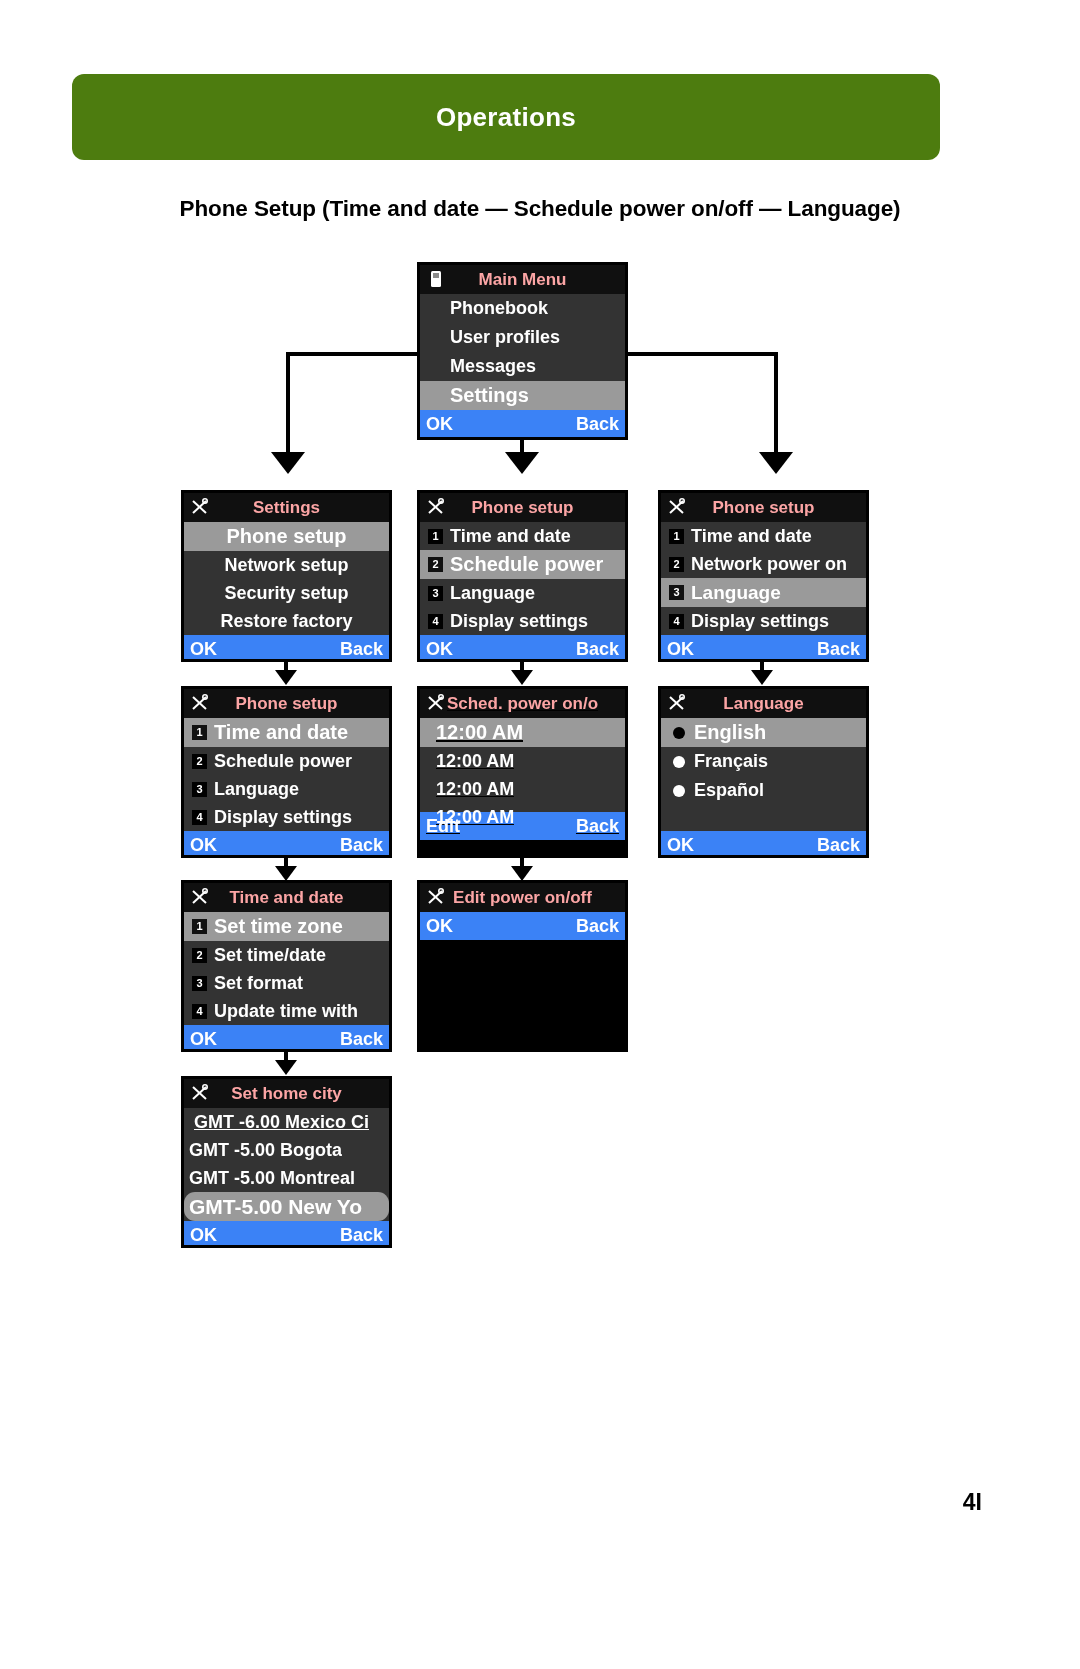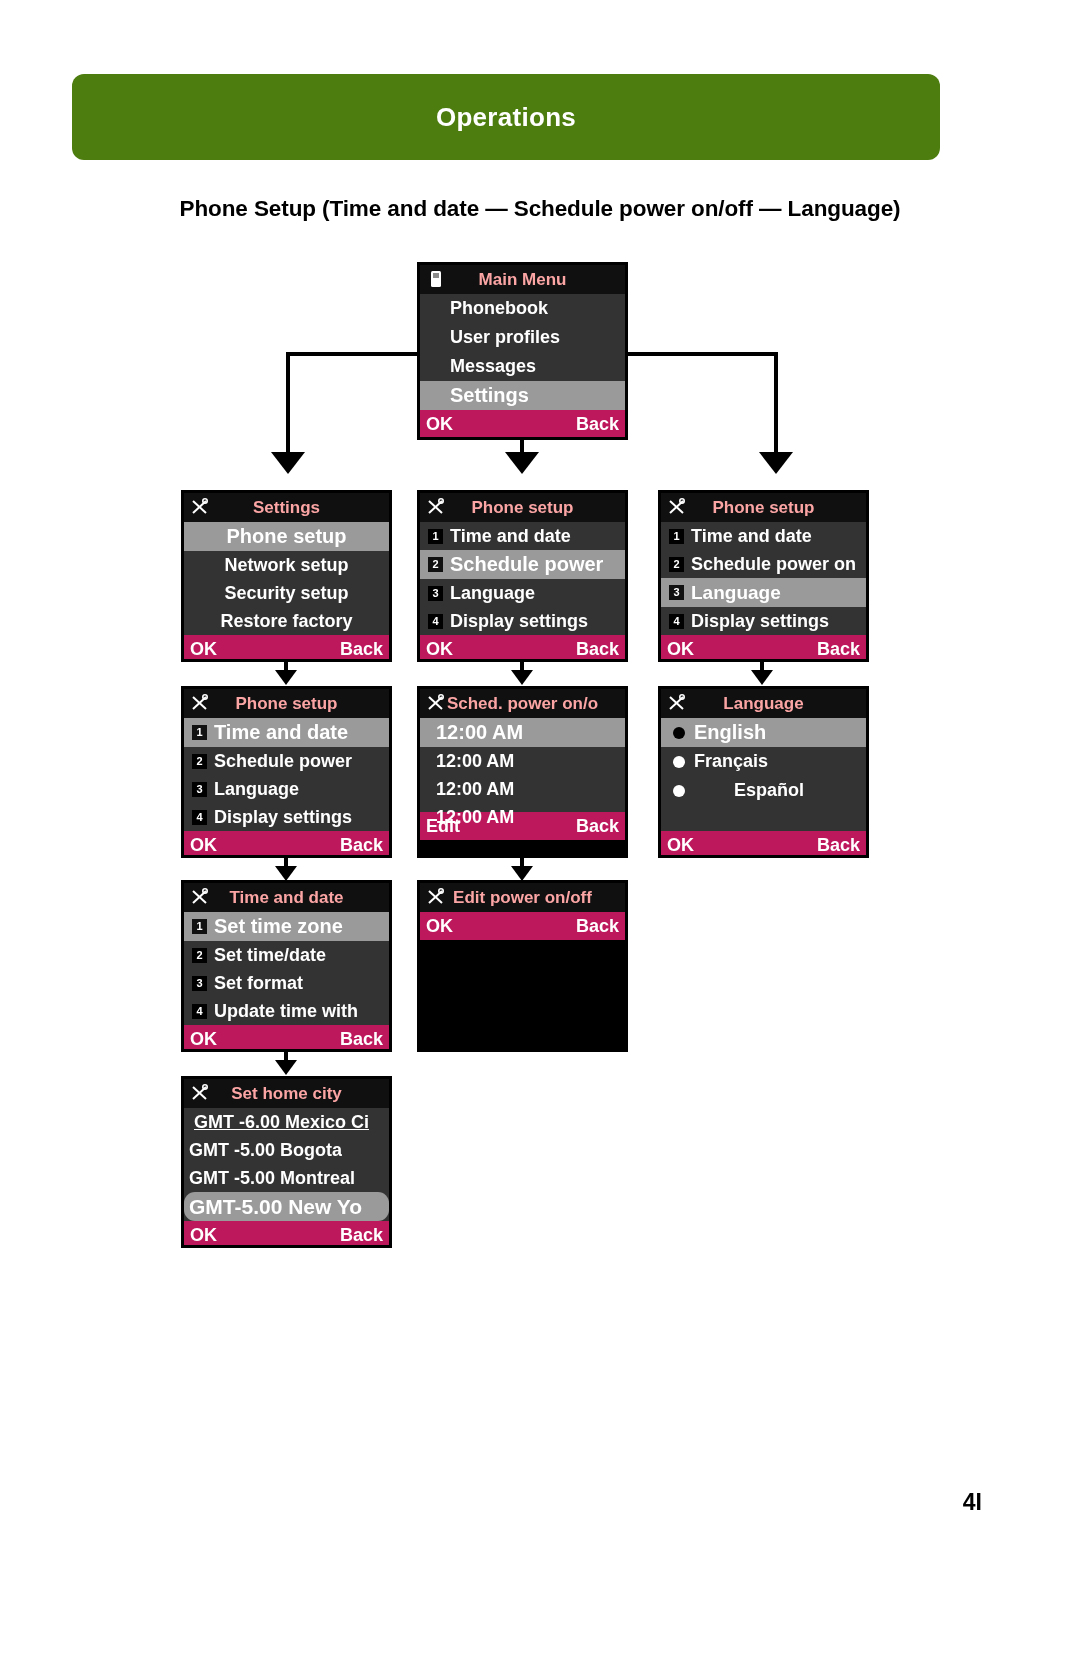--- a/index.html
+++ b/index.html
@@ -117,21 +117,21 @@
     border-radius: 50%;
     background: #ffffff;
     margin-right: 9px;
     margin-left: 3px;
     flex: 0 0 auto;
   }
   .row.sel .bullet { background: #000000; }
   .row .txt { overflow: hidden; }
 
   .softkeys {
-    background: #be185d;
+    background: #3b82f6;
     height: 28px;
     line-height: 28px;
     color: #ffffff;
     font-size: 18px;
     font-weight: bold;
     display: flex;
     justify-content: space-between;
     padding: 0 6px;
     box-sizing: border-box;
   }
@@ -411,21 +411,21 @@
       <span class="num">4</span>
       <span class="txt">Display settings</span>
     </div>
   </div>
   <div class="softkeys">
     <span>OK</span>
     <span>Back</span>
   </div>
 </div>
 
-<div class="screen" style="left:417px; top:686px; width:211px; height:172px;">
+<div class="screen" style="left:417px; top:686px; width:211px; height:172px;text-decoration:underline;">
   <div class="screen-title">
     <svg class="ticon" viewBox="0 0 20 20">
       <line x1="3" y1="4" x2="16" y2="16" stroke="#ffffff" stroke-width="2"></line>
       <line x1="16" y1="4" x2="3" y2="16" stroke="#ffffff" stroke-width="2"></line>
       <circle cx="15" cy="4" r="2.2" fill="none" stroke="#ffffff" stroke-width="1.6"></circle>
     </svg>
     <span>Sched. power on/o</span>
   </div>
   <div class="screen-body" style="height:94px;">
     <div class="row sel" style="height:29px;line-height:29px;padding-left:16px;">
@@ -471,21 +471,21 @@
     </svg>
     <span>Phone setup</span>
   </div>
   <div class="screen-body" style="height:113px;">
     <div class="row" style="height:28px;line-height:28px;">
       <span class="num">1</span>
       <span class="txt">Time and date</span>
     </div>
     <div class="row" style="height:28px;line-height:28px;">
       <span class="num">2</span>
-      <span class="txt">Schedule power on</span>
+      <span class="txt">Network power on</span>
     </div>
     <div class="row sel" style="height:29px;line-height:29px;font-size:19px;">
       <span class="num">3</span>
       <span class="txt">Language</span>
     </div>
     <div class="row" style="height:28px;line-height:28px;">
       <span class="num">4</span>
       <span class="txt">Display settings</span>
     </div>
   </div>
@@ -506,21 +506,21 @@
   </div>
   <div class="screen-body" style="height:113px;">
     <div class="row sel" style="height:29px;line-height:29px;padding-left:9px;">
       <span class="bullet"></span>
       <span class="txt">English</span>
     </div>
     <div class="row" style="height:29px;line-height:29px;padding-left:9px;">
       <span class="bullet"></span>
       <span class="txt">Français</span>
     </div>
-    <div class="row" style="height:29px;line-height:29px;padding-left:9px;gap:40px;">
+    <div class="row" style="height:29px;line-height:29px;padding-left:9px;">
       <span class="bullet"></span>
       <span class="txt">Español</span>
     </div>
     <div class="row" style="height:26px;"></div>
   </div>
   <div class="softkeys">
     <span>OK</span>
     <span>Back</span>
   </div>
 </div>

